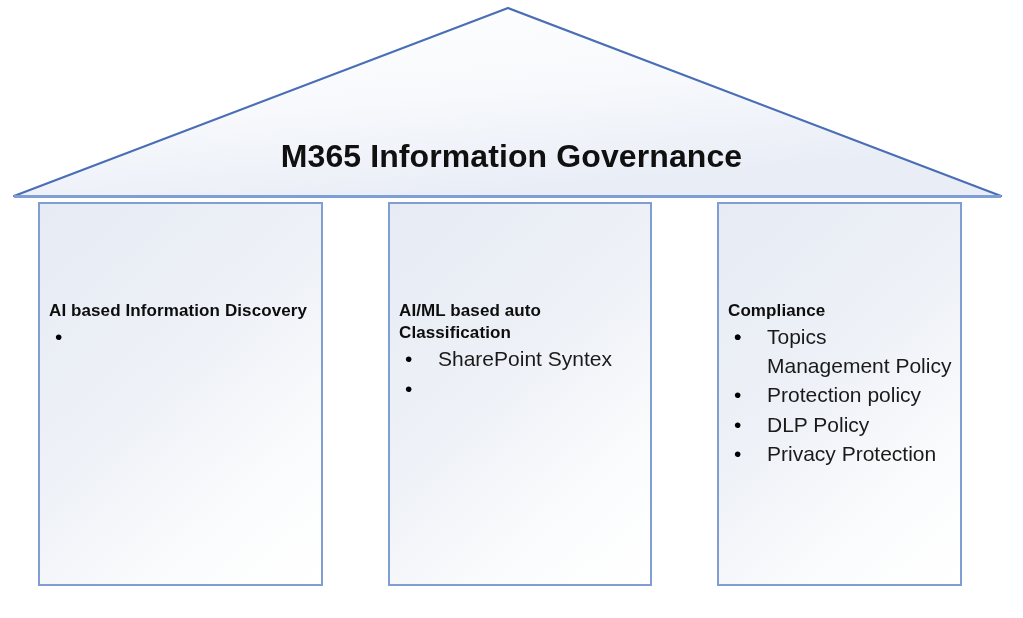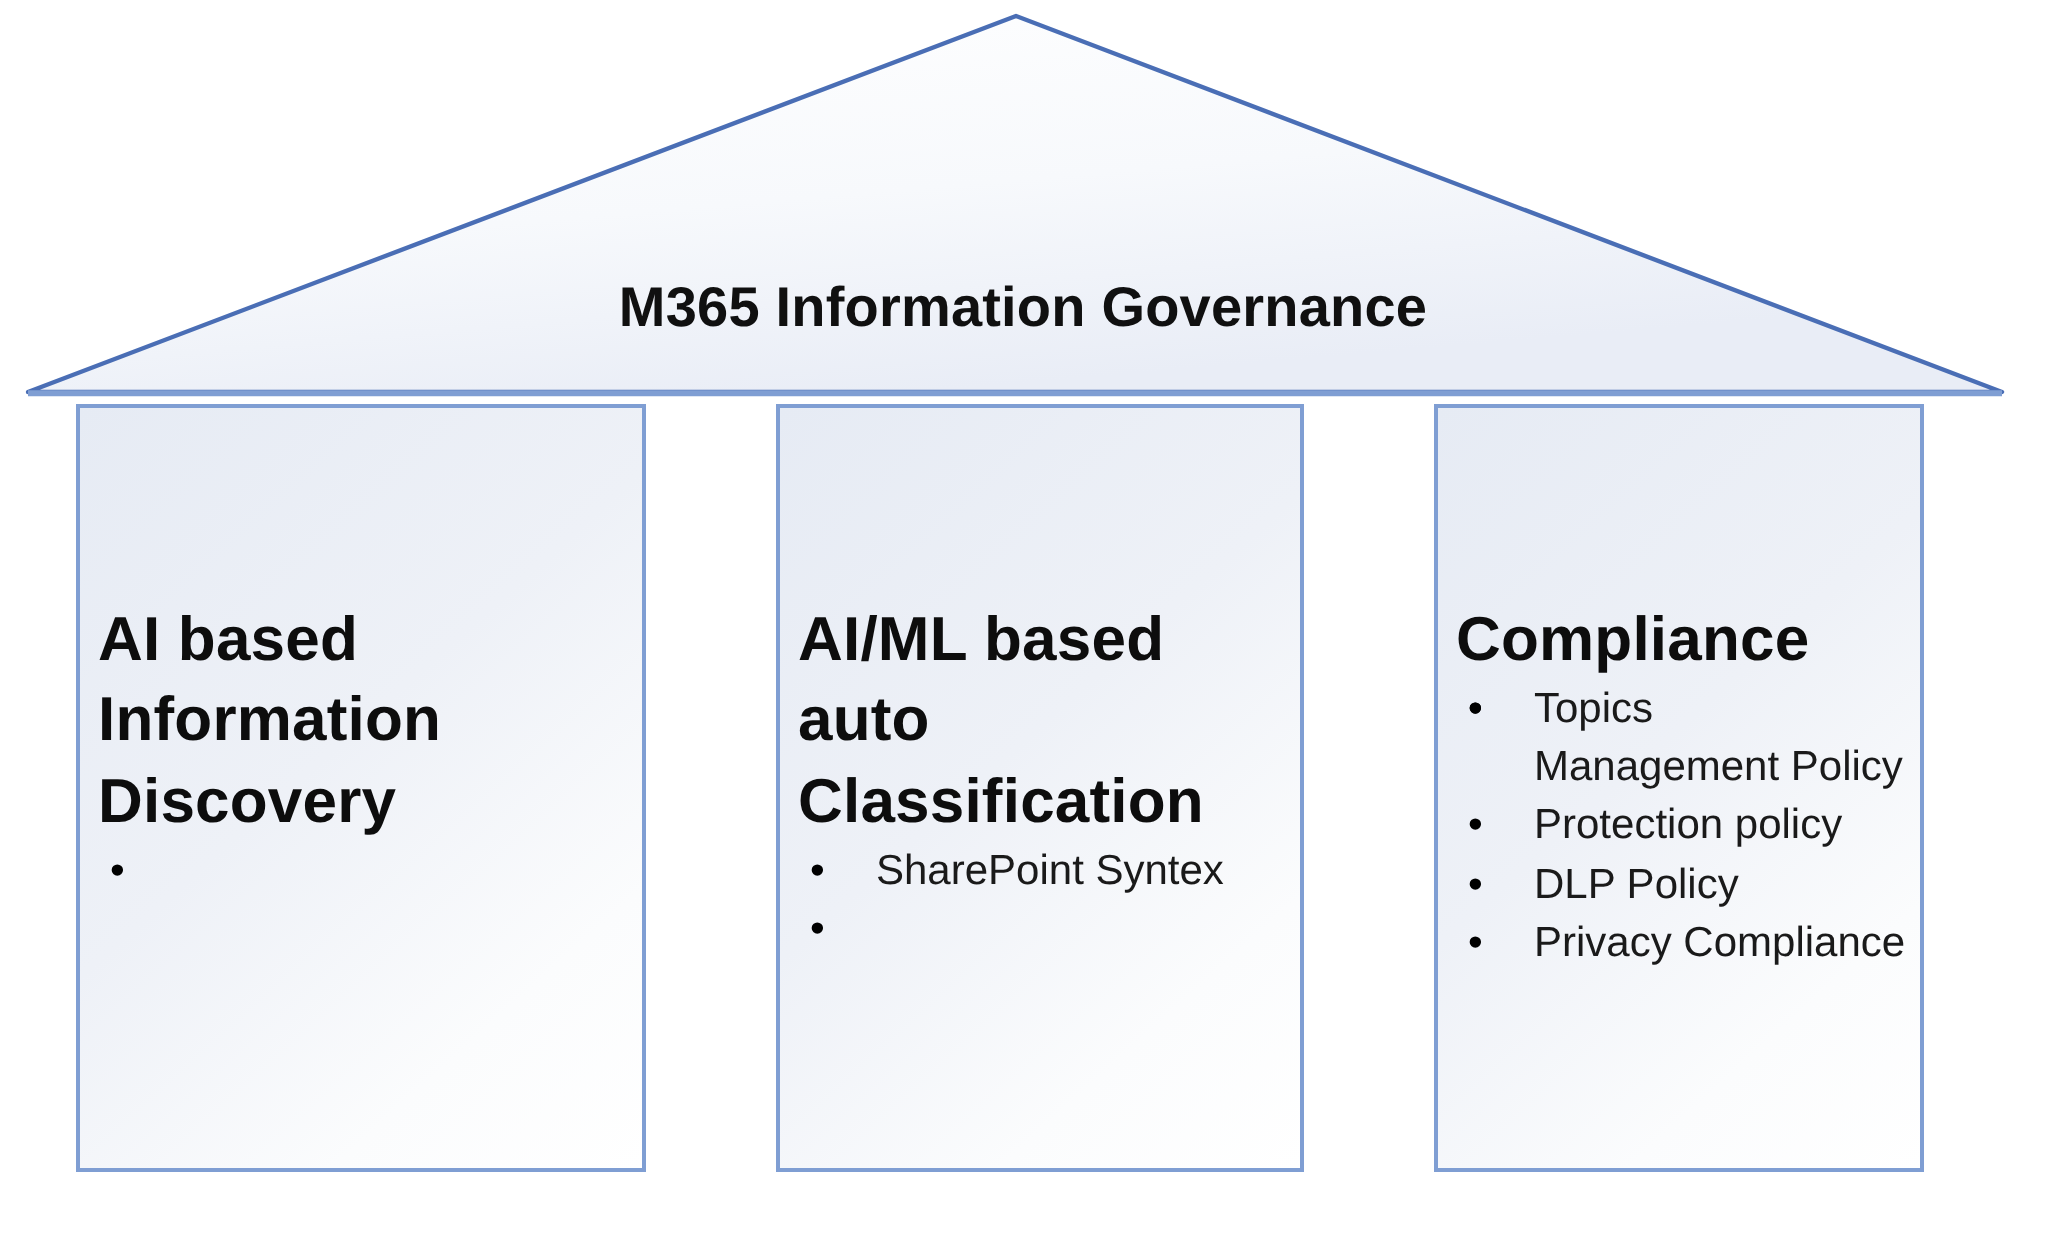--- a/index.html
+++ b/index.html
@@ -28,21 +28,21 @@
     width: 1023px;
     height: 205px;
     pointer-events: none;
   }
   .roof-title {
     position: absolute;
     left: 0;
     top: 138px;
     width: 1023px;
     text-align: center;
-    font-size: 28px;
+    font-size: 32px;
     font-weight: bold;
     color: #101010;
     letter-spacing: 0.1px;
     white-space: nowrap;
   }
 
   
   .pillars {
     position: absolute;
     left: 38px;
@@ -65,21 +65,21 @@
   .pillar-2 { width: 264px; }
   .pillar-3 { width: 245px; }
 
   .pillar-body {
     position: absolute;
     left: 9px;
     right: 6px;
     top: 96px;
   }
   .pillar-heading {
-    font-size: 31px;
+    font-size: 17px;
     font-weight: bold;
     color: #0d0d0d;
     line-height: 1.30;
     margin: 0 0 1px 0;
     letter-spacing: 0.1px;
   }
   .bullet-list {
     list-style: none;
     margin: 0;
     padding: 0;
@@ -163,20 +163,20 @@
           <li class="bullet-item">
             <span class="bullet-dot">•</span>
             <span>Protection policy</span>
           </li>
           <li class="bullet-item">
             <span class="bullet-dot">•</span>
             <span>DLP Policy</span>
           </li>
           <li class="bullet-item">
             <span class="bullet-dot">•</span>
-            <span>Privacy Compliance</span>
+            <span>Privacy Protection</span>
           </li>
         </ul>
       </div>
     </div>
 
   </div>
 </div>
 
 </body></html>

